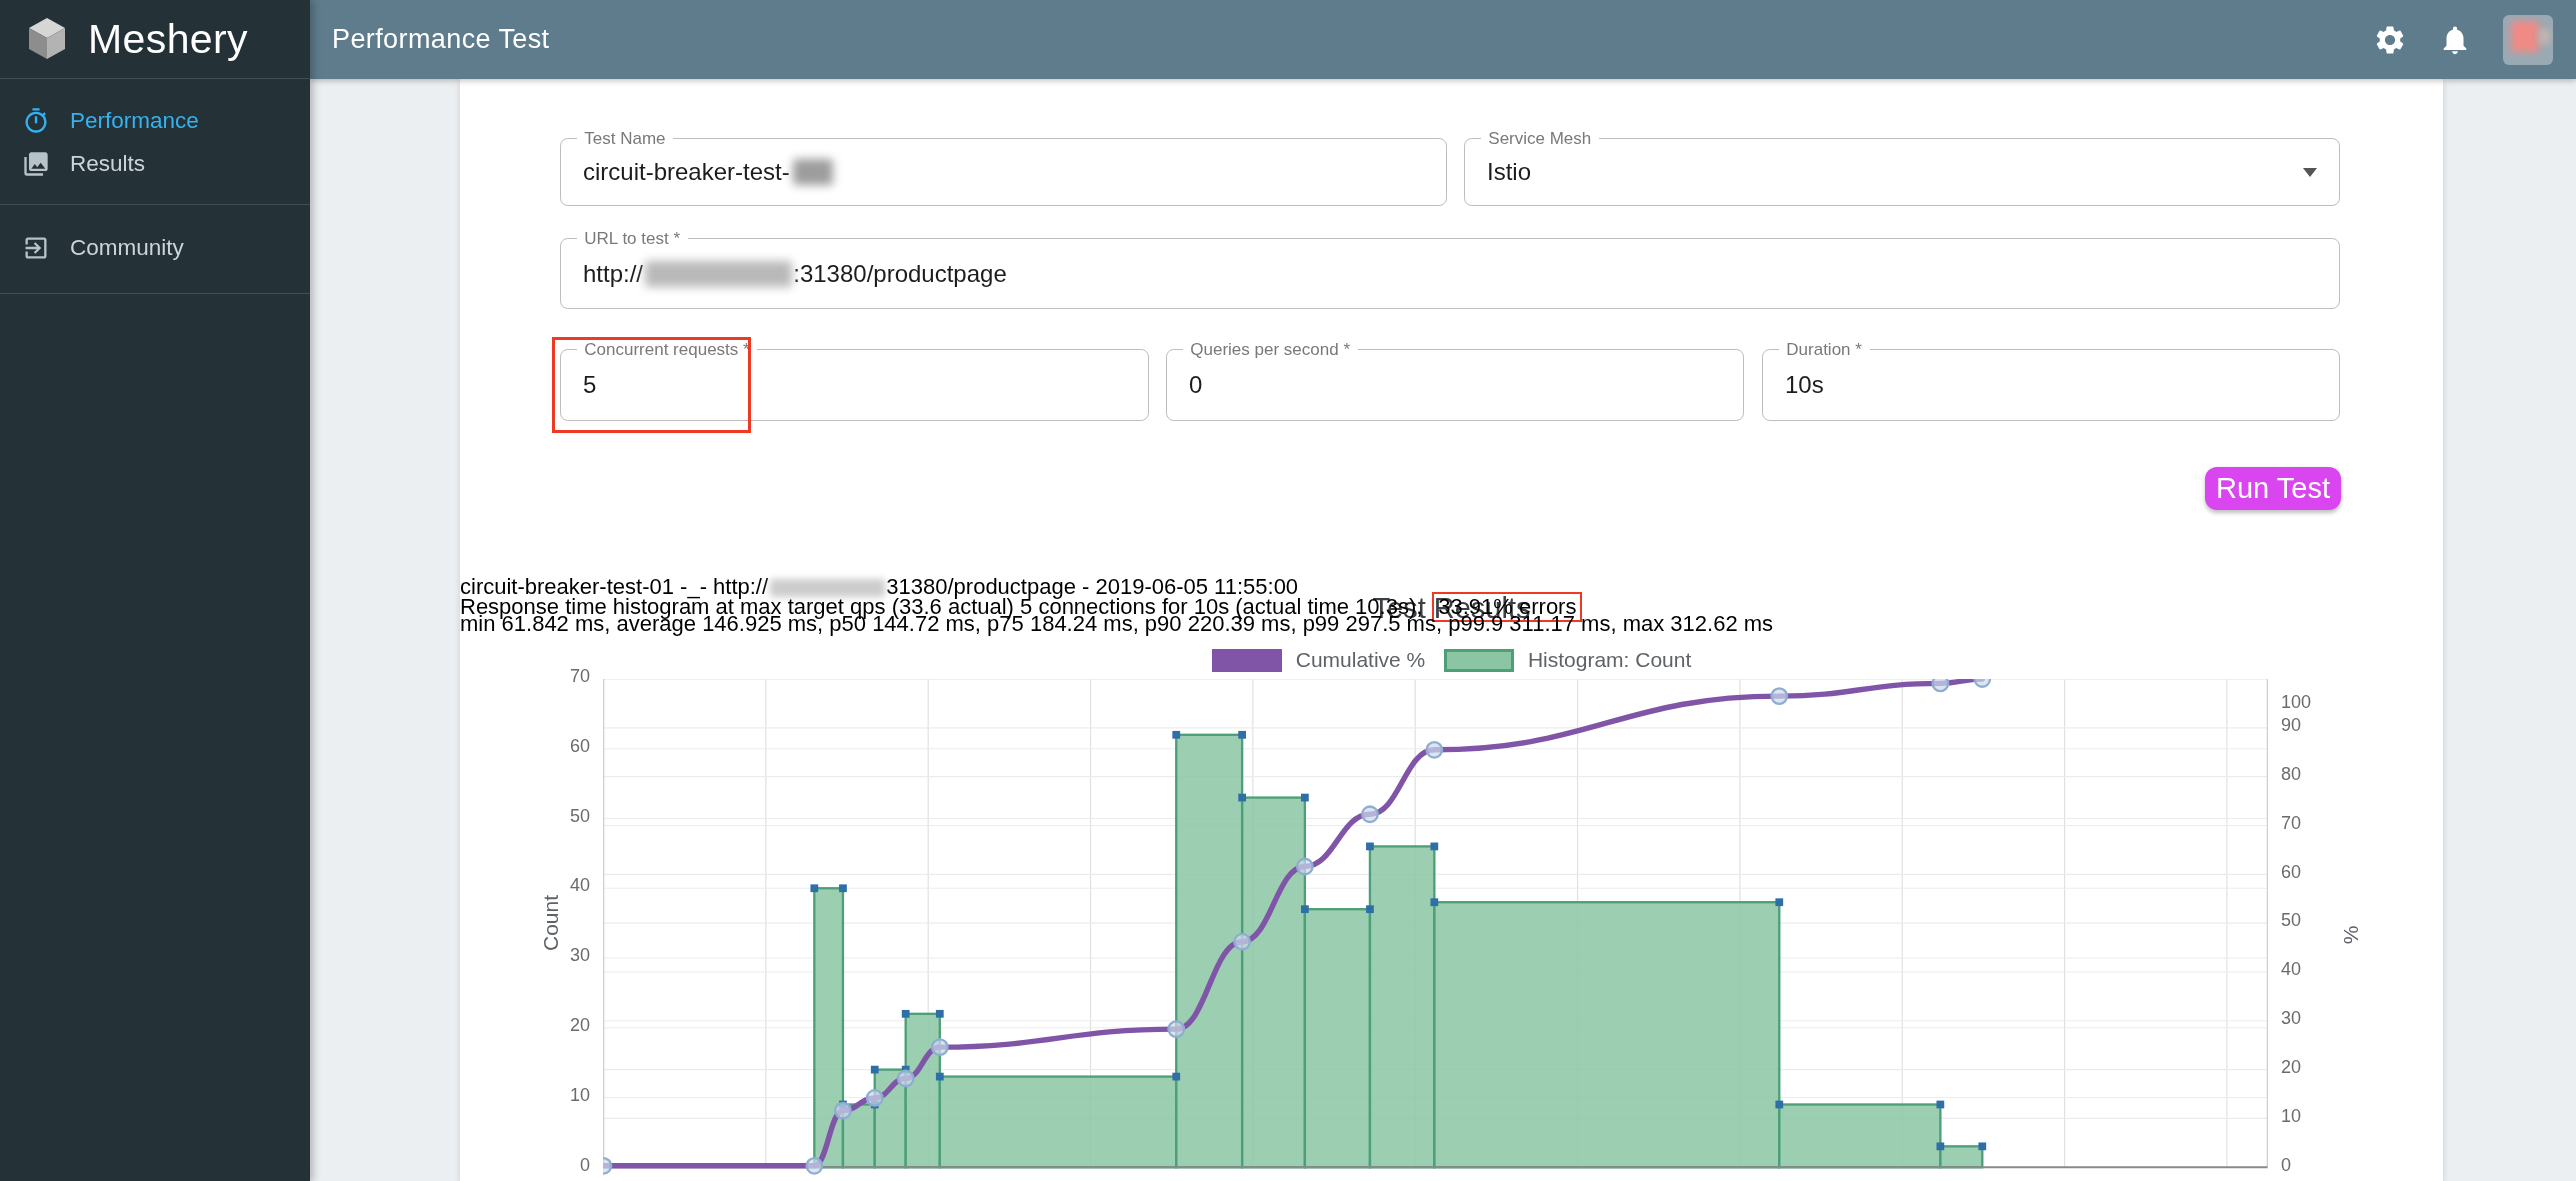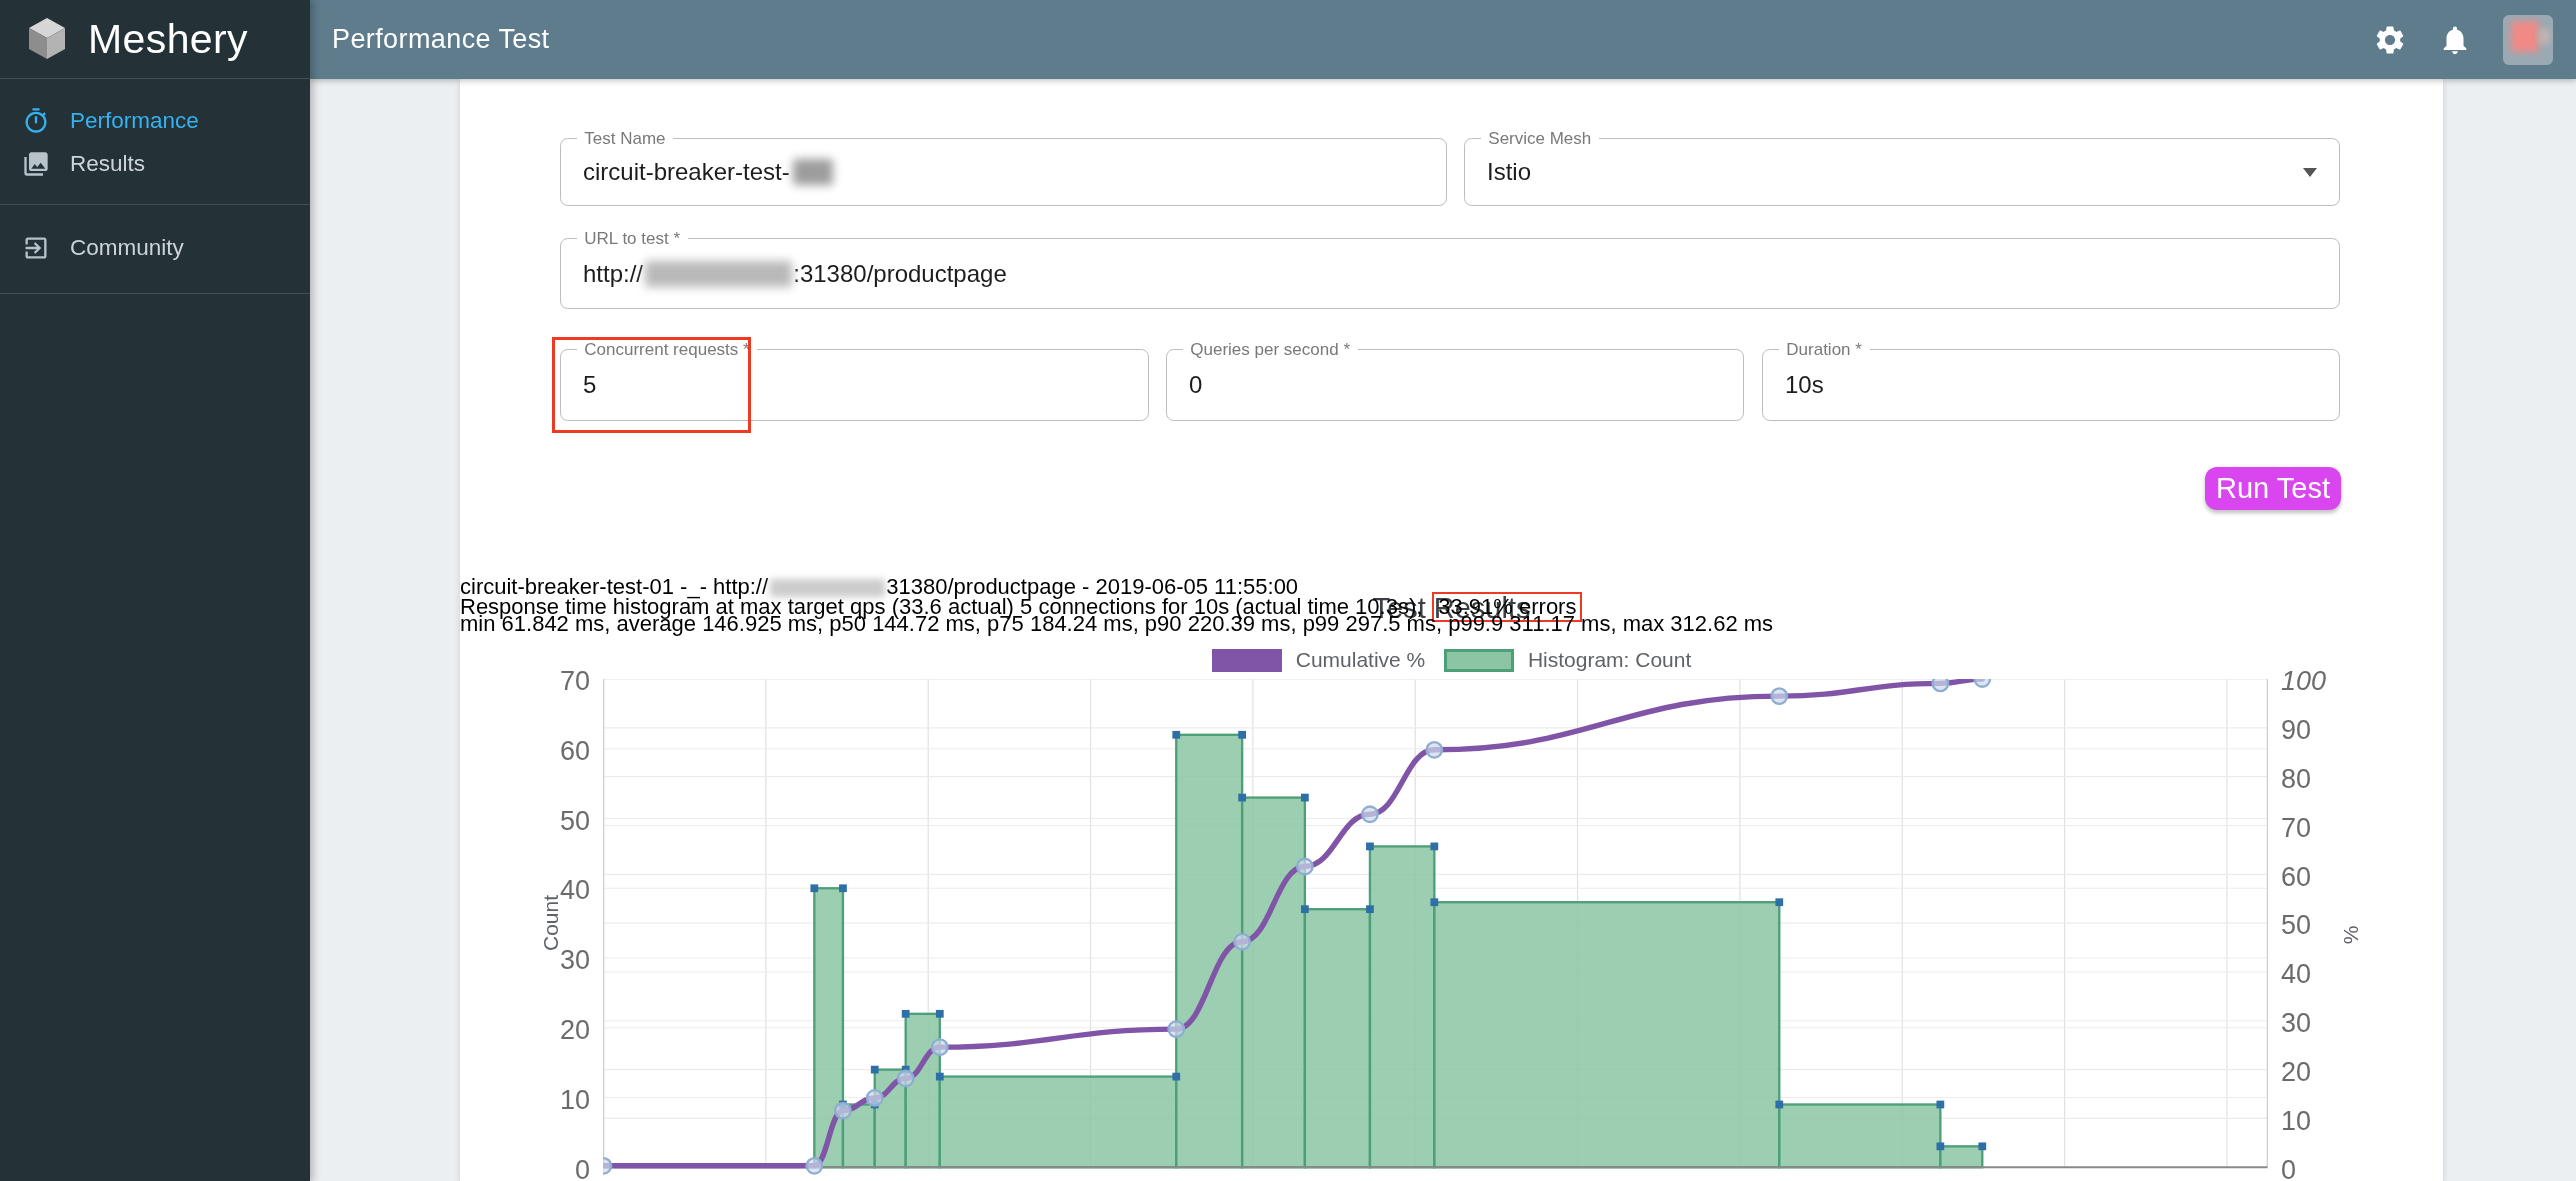--- a/index.html
+++ b/index.html
@@ -65,21 +65,21 @@
   .legend { position:absolute; left:460px; width:1983px; top:648px; display:flex; justify-content:center;
             align-items:center; gap:18.6px; }
   .legend-item { display:flex; align-items:center; gap:14px; cursor:pointer; }
   .sw { width:70px; height:23px; }
   .sw-line { background:#8055a8; }
   .sw-bar  { background:#8bc5a4; border:3.1px solid #4d9f77; }
   .legend-label { font-size:21px; color:#5f6368; }
 
   
   .chart-svg { position:absolute; left:603px; top:679px; }
-  .tick { position:absolute; font-size:27px; color:#6b6b6b; }
+  .tick { position:absolute; font-size:18px; color:#6b6b6b; }
   .tick-left { width:78px; text-align:right; left:512px; }
   .tick-right { width:78px; text-align:left; left:2281px; }
   .axis-title { position:absolute; font-size:21px; color:#5f6368; transform:rotate(-90deg); white-space:nowrap; }
 </style>
 </head>
 <body>
 
 <div class="page">
 
   <div class="header">
@@ -290,21 +290,21 @@
       <div class="tick tick-right" style="top: 1155px;">0</div>
       <div class="tick tick-right" style="top: 1106px;">10</div>
       <div class="tick tick-right" style="top: 1057px;">20</div>
       <div class="tick tick-right" style="top: 1008px;">30</div>
       <div class="tick tick-right" style="top: 959px;">40</div>
       <div class="tick tick-right" style="top: 910px;">50</div>
       <div class="tick tick-right" style="top: 862px;">60</div>
       <div class="tick tick-right" style="top: 813px;">70</div>
       <div class="tick tick-right" style="top: 764px;">80</div>
       <div class="tick tick-right" style="top: 715px;">90</div>
-      <div class="tick tick-right" style="top: 666px; font-style: italic;">100</div>
+      <div class="tick tick-right" style="top: 692px;">100</div>
     </div>
   <div class="axis-title" style="left:523px; top:911px;">Count</div>
   <div class="axis-title" style="left:2342px; top:923px;">%</div>
 
   <div class="annotation-box" style="left:552px; top:337px; width:199px; height:96px;"></div>
 
 </div>
 
 
 </body></html>

